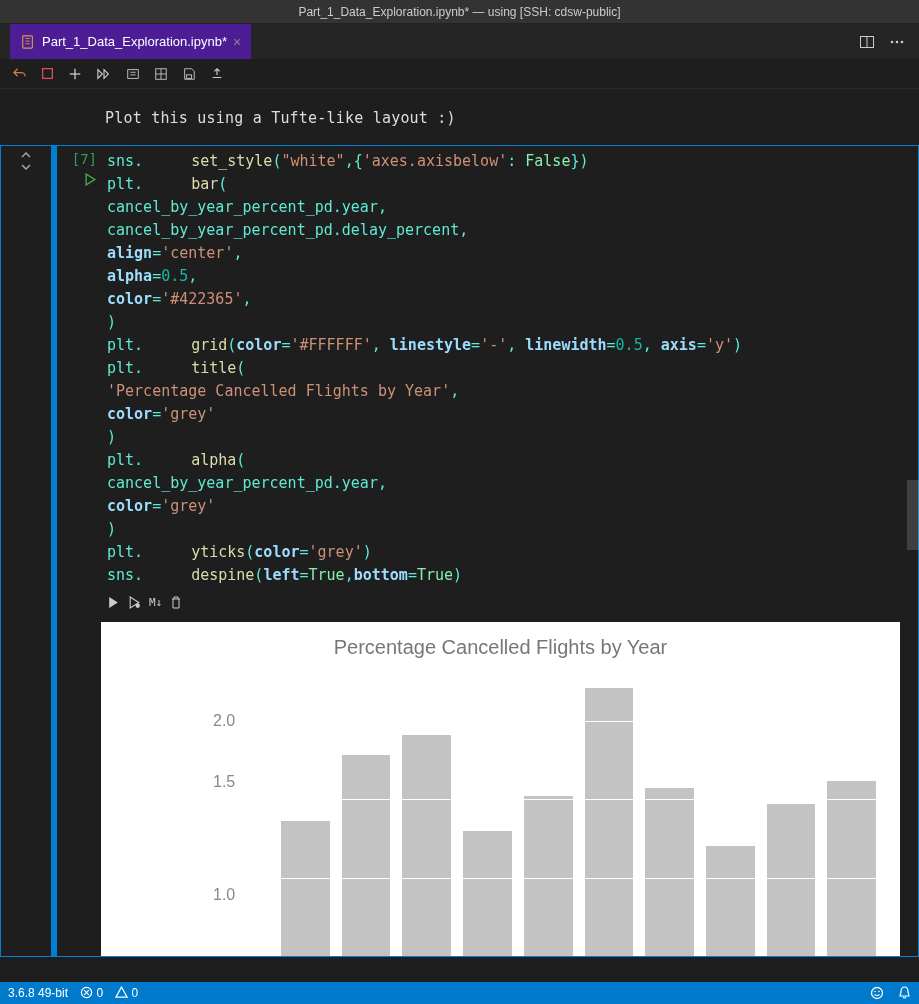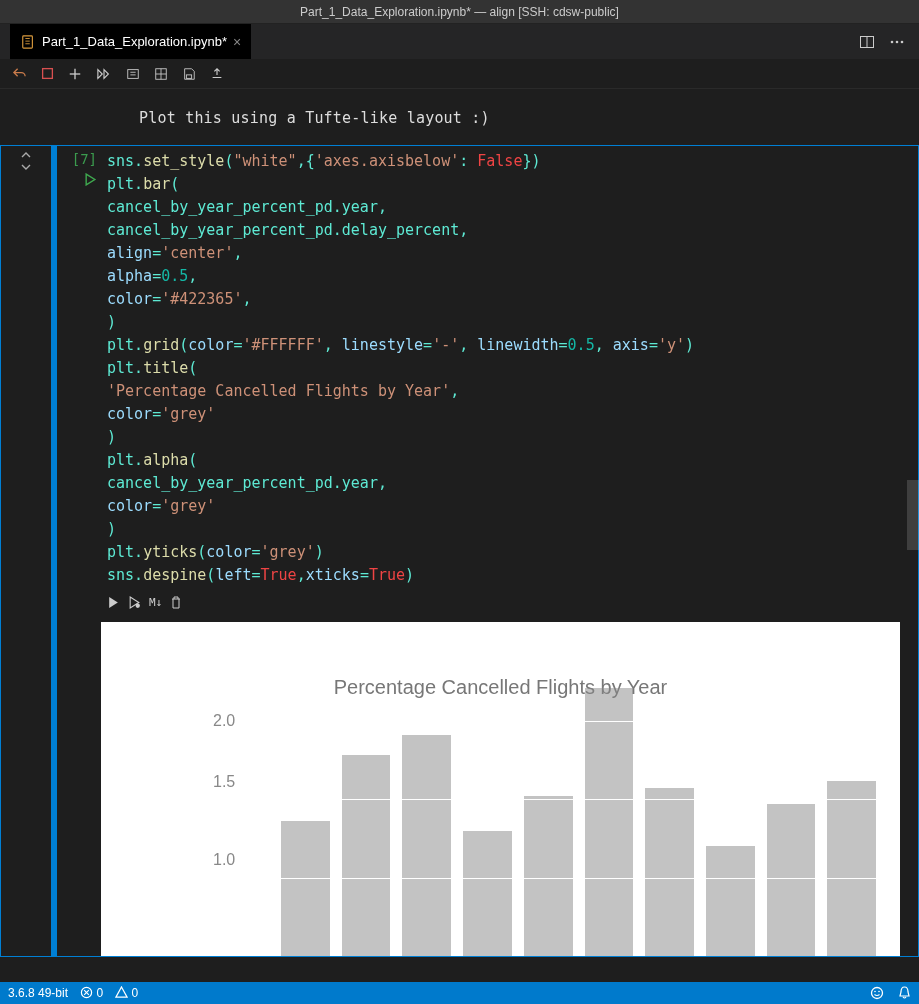--- a/index.html
+++ b/index.html
@@ -28,21 +28,21 @@
   display: flex;
   align-items: center;
   padding-left: 10px;
 }
 .tab {
   display: flex;
   align-items: center;
   gap: 6px;
   padding: 0 10px;
   height: 35px;
-  background: #000000;
+  background: #4c1d95;
   font-size: 13px;
   color: #fff;
 }
 .tab-icon {
   width: 16px; height: 16px;
   display: inline-flex; align-items: center; justify-content: center;
 }
 .tab-close { color: #888; cursor: pointer; font-size: 14px; }
 .tab-actions {
   margin-left: auto;
@@ -62,21 +62,20 @@
   color: #aaa;
   font-size: 13px;
 }
 .nb-toolbar span { cursor: pointer; display: inline-flex; }
 .markdown-cell {
   padding: 20px 0 18px 105px;
   font-family: "SF Mono", Menlo, Consolas, monospace;
   font-size: 15px;
   color: #ddd;
   letter-spacing: 0.2px;
-  margin-left: 34px;
 }
 .code-cell-wrap {
   border: 1px solid #007fd4;
   background: #1e1e1e;
 }
 .cell-row {
   display: flex;
 }
 .fold-gutter {
   width: 50px;
@@ -105,25 +104,25 @@
 .run-arrow { margin-top: 6px; color: #3fa94f; }
 .code-area {
   flex: 1;
   padding: 4px 10px 4px 6px;
   font-family: "SF Mono", Menlo, Consolas, monospace;
   font-size: 15px;
   line-height: 23px;
   color: #d4d4d4;
   white-space: pre;
 }
-.tok-fn    { color: #dcdcaa; }
+.tok-fn    { color: #dcdcaa; margin-left: 48px; }
 .tok-str   { color: #ce9178; }
 .tok-num   { color: #14b8a6; }
-.tok-const { color: #ef4444; }
-.tok-param { color: #9cdcfe; }
+.tok-const { color: #86efac; }
+.tok-param { color: #9cdcfe; font-weight: bold; }
 .tok-pl    { color: #5eead4; }
 .cell-out-toolbar {
   display: flex;
   gap: 8px;
   padding: 4px 0 4px 0;
   color: #aaa;
   font-size: 12px;
   align-items: center;
 }
 .output-row { display: flex; }
@@ -136,21 +135,20 @@
   margin-right: 18px;
   position: relative;
   overflow: hidden;
 }
 .chart-title {
   text-align: center;
   font-size: 20px;
   color: #777;
   padding: 14px 0 0 0;
   font-family: Arial, sans-serif;
-  margin-top: 40px;
 }
 .plot-area {
   position: absolute;
   left: 166px;
   right: 10px;
   top: 52px;
   bottom: 0;
 }
 .y-tick {
   position: absolute;
@@ -199,21 +197,21 @@
   width: 12px;
   height: 70px;
   background: rgba(255,255,255,0.15);
 }
 svg { display: block; }
 </style>
 </head>
 <body>
 
 <div class="titlebar">
-  <span>Part_1_Data_Exploration.ipynb* — align [SSH: cdsw-public]</span>
+  <span>Part_1_Data_Exploration.ipynb* — using [SSH: cdsw-public]</span>
 </div>
 
 <div class="tabbar">
   <div class="tab">
     <span class="tab-icon">
       <svg width="14" height="14" viewBox="0 0 16 16">
           <rect x="2" y="1" width="11" height="14" rx="1" fill="none" stroke="#d99a3d" stroke-width="1.3"></rect>
           <line x1="5" y1="4" x2="10" y2="4" stroke="#d99a3d"></line>
           <line x1="5" y1="7" x2="10" y2="7" stroke="#d99a3d"></line>
           <line x1="5" y1="10" x2="10" y2="10" stroke="#d99a3d"></line>
@@ -326,21 +324,21 @@
 <span class="tok-pl">plt.</span><span class="tok-fn">grid</span><span class="tok-pl">(</span><span class="tok-param">color</span><span class="tok-pl">=</span><span class="tok-str">'#FFFFFF'</span><span class="tok-pl">, </span><span class="tok-param">linestyle</span><span class="tok-pl">=</span><span class="tok-str">'-'</span><span class="tok-pl">, </span><span class="tok-param">linewidth</span><span class="tok-pl">=</span><span class="tok-num">0.5</span><span class="tok-pl">, </span><span class="tok-param">axis</span><span class="tok-pl">=</span><span class="tok-str">'y'</span><span class="tok-pl">)</span>
 <span class="tok-pl">plt.</span><span class="tok-fn">title</span><span class="tok-pl">(</span>
 <span class="tok-str">'Percentage Cancelled Flights by Year'</span><span class="tok-pl">,</span>
 <span class="tok-param">color</span><span class="tok-pl">=</span><span class="tok-str">'grey'</span>
 <span class="tok-pl">)</span>
 <span class="tok-pl">plt.</span><span class="tok-fn">alpha</span><span class="tok-pl">(</span>
 <span class="tok-pl">cancel_by_year_percent_pd.year,</span>
 <span class="tok-param">color</span><span class="tok-pl">=</span><span class="tok-str">'grey'</span>
 <span class="tok-pl">)</span>
 <span class="tok-pl">plt.</span><span class="tok-fn">yticks</span><span class="tok-pl">(</span><span class="tok-param">color</span><span class="tok-pl">=</span><span class="tok-str">'grey'</span><span class="tok-pl">)</span>
-<span class="tok-pl">sns.</span><span class="tok-fn">despine</span><span class="tok-pl">(</span><span class="tok-param">left</span><span class="tok-pl">=</span><span class="tok-const">True</span><span class="tok-pl">,</span><span class="tok-param">xticks</span><span class="tok-pl">=</span><span class="tok-const">True</span><span class="tok-pl">)</span>
+<span class="tok-pl">sns.</span><span class="tok-fn">despine</span><span class="tok-pl">(</span><span class="tok-param">left</span><span class="tok-pl">=</span><span class="tok-const">True</span><span class="tok-pl">,</span><span class="tok-param">bottom</span><span class="tok-pl">=</span><span class="tok-const">True</span><span class="tok-pl">)</span>
 <div class="cell-out-toolbar">
   <span><svg width="13" height="13" viewBox="0 0 12 12">
               <path d="M2 1 L10 6 L2 11 Z" fill="#ccc"></path>
             </svg></span>
   <span><svg width="13" height="13" viewBox="0 0 12 12">
               <path d="M2 1 L10 6 L2 11 Z" fill="none" stroke="#ccc"></path>
               <circle cx="9" cy="9" r="2" fill="#ccc"></circle>
             </svg></span>
   <span style="font-size:11px;color:#ccc">M↓</span>
   <span><svg width="12" height="13" viewBox="0 0 12 13">
@@ -348,21 +346,21 @@
             </svg></span>
 </div></div>
   </div>
 
   <div class="output-row">
     <div class="blue-bar"></div>
     <div class="output-spacer"></div>
     <div class="chart">
       <div class="chart-title">Percentage Cancelled Flights by Year</div>
       <div id="yticks-container">
-          <div class="y-tick" style="top: 238px;">1.0</div>
+          <div class="y-tick" style="top: 273px;">1.0</div>
           <div class="y-tick" style="top: 160px;">1.5</div>
           <div class="y-tick" style="top: 99px;">2.0</div>
         </div>
       <div id="grid-container">
           <div class="gridline" style="top: 255.667px;"></div>
           <div class="gridline" style="top: 177.333px;"></div>
           <div class="gridline" style="top: 99px;"></div>
         </div>
       <div class="plot-area">
         <div class="bars" id="bars-container">

